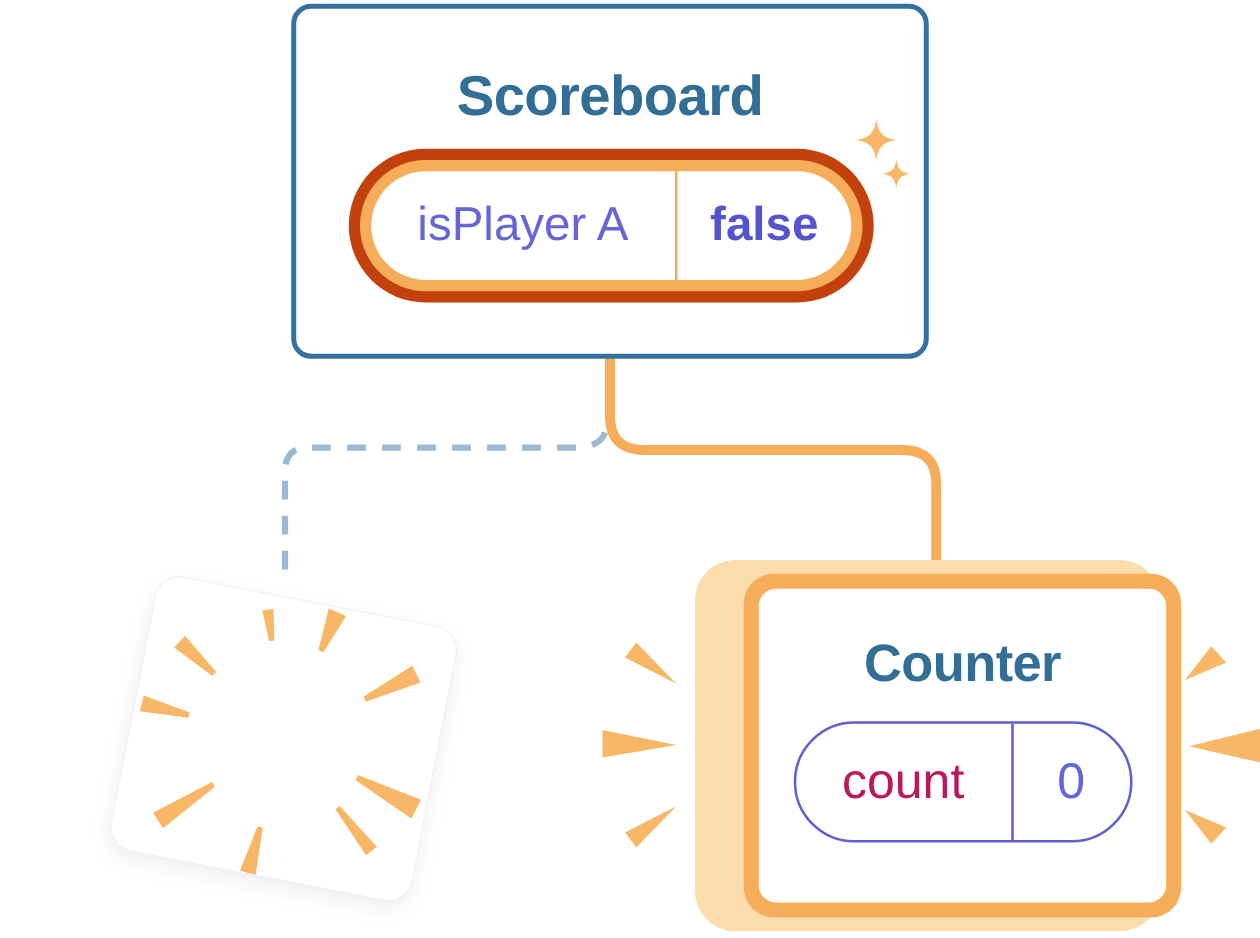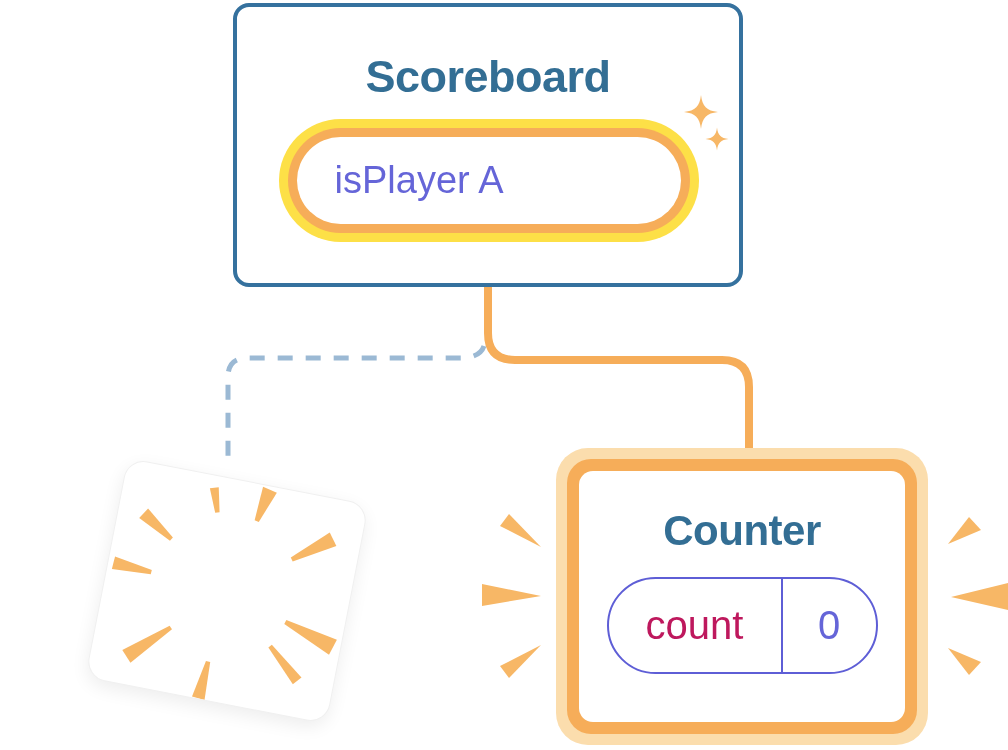--- a/index.html
+++ b/index.html
@@ -14,42 +14,42 @@
     position:absolute;left:233px;top:3px;width:510px;height:284px;
     box-sizing:border-box;background:#ffffff;
     border:4.5px solid #35719E;border-radius:16px;
   }
   .card-title{
     position:absolute;left:0;top:44px;width:100%;text-align:center;
     font-size:45px;font-weight:600;color:#336E94;letter-spacing:-0.5px;
   }
   .pill-halo{
     position:absolute;left:42px;top:112px;width:420px;height:123px;
-    box-sizing:border-box;background:#fde047;border-radius:62px;padding:9px;
+    box-sizing:border-box;background:#c2410c;border-radius:62px;padding:9px;
   }
   .pill-ring{
     box-sizing:border-box;width:100%;height:100%;
     background:#F6AD59;border-radius:53px;padding:9px;
   }
   .pill-inner{
     box-sizing:border-box;width:100%;height:100%;
     background:#ffffff;border-radius:44px;display:flex;overflow:hidden;
   }
   .pill-cell{display:flex;align-items:center;justify-content:center;}
   .sb-key{width:244px;font-size:38px;color:#6565D8;}
   .sb-val{width:140px;border-left:2.5px solid #F0AC5E;font-size:38px;font-weight:700;color:#5454CC;}
 
   
   .counter-halo{
     position:absolute;left:556px;top:448px;width:372px;height:297px;
     box-sizing:border-box;background:#FBDDAD;border-radius:32px;padding:11px;
   }
   .counter-ring{
     box-sizing:border-box;width:100%;height:100%;
-    background:#F6AD59;border-radius:24px;padding:12px;
+    background:#F6AD59;border-radius:24px;padding:12px;margin-left:28px;
   }
   .counter-inner{
     box-sizing:border-box;width:100%;height:100%;background:#ffffff;border-radius:14px;
     display:flex;flex-direction:column;align-items:center;
   }
   .counter-title{
     margin-top:36px;font-size:42px;font-weight:600;color:#336E94;letter-spacing:-0.5px;
   }
   .count-pill{
     margin-top:22px;box-sizing:border-box;width:271px;height:97px;
@@ -90,20 +90,21 @@
         <polygon points="184.5,132.4 234.3,154.2 239.2,138.0 185.8,128.2" fill="#F7B766"></polygon>
       </svg>
   </div>
 
   <div class="scoreboard-card">
     <div class="card-title">Scoreboard</div>
     <div class="pill-halo">
       <div class="pill-ring">
         <div class="pill-inner">
           <div class="pill-cell sb-key">isPlayer A</div>
+          <div class="pill-cell sb-val">false</div>
         </div>
       </div>
     </div>
   </div>
 
   <svg id="sparkles-svg" class="layer" style="left:668px;top:86px;" width="72" height="72">
       <path d="M 33 9 C 34.375 20.5 38.5 24.625 50 26 C 38.5 27.375 34.375 31.5 33 43 C 31.625 31.5 27.5 27.375 16 26 C 27.5 24.625 31.625 20.5 33 9 Z" fill="#F7B766"></path>
       <path d="M 49 41.5 C 49.95 49.2 52.8 52.05 60.5 53 C 52.8 53.95 49.95 56.8 49 64.5 C 48.05 56.8 45.2 53.95 37.5 53 C 45.2 52.05 48.05 49.2 49 41.5 Z" fill="#F7B766"></path>
     </svg>
 

